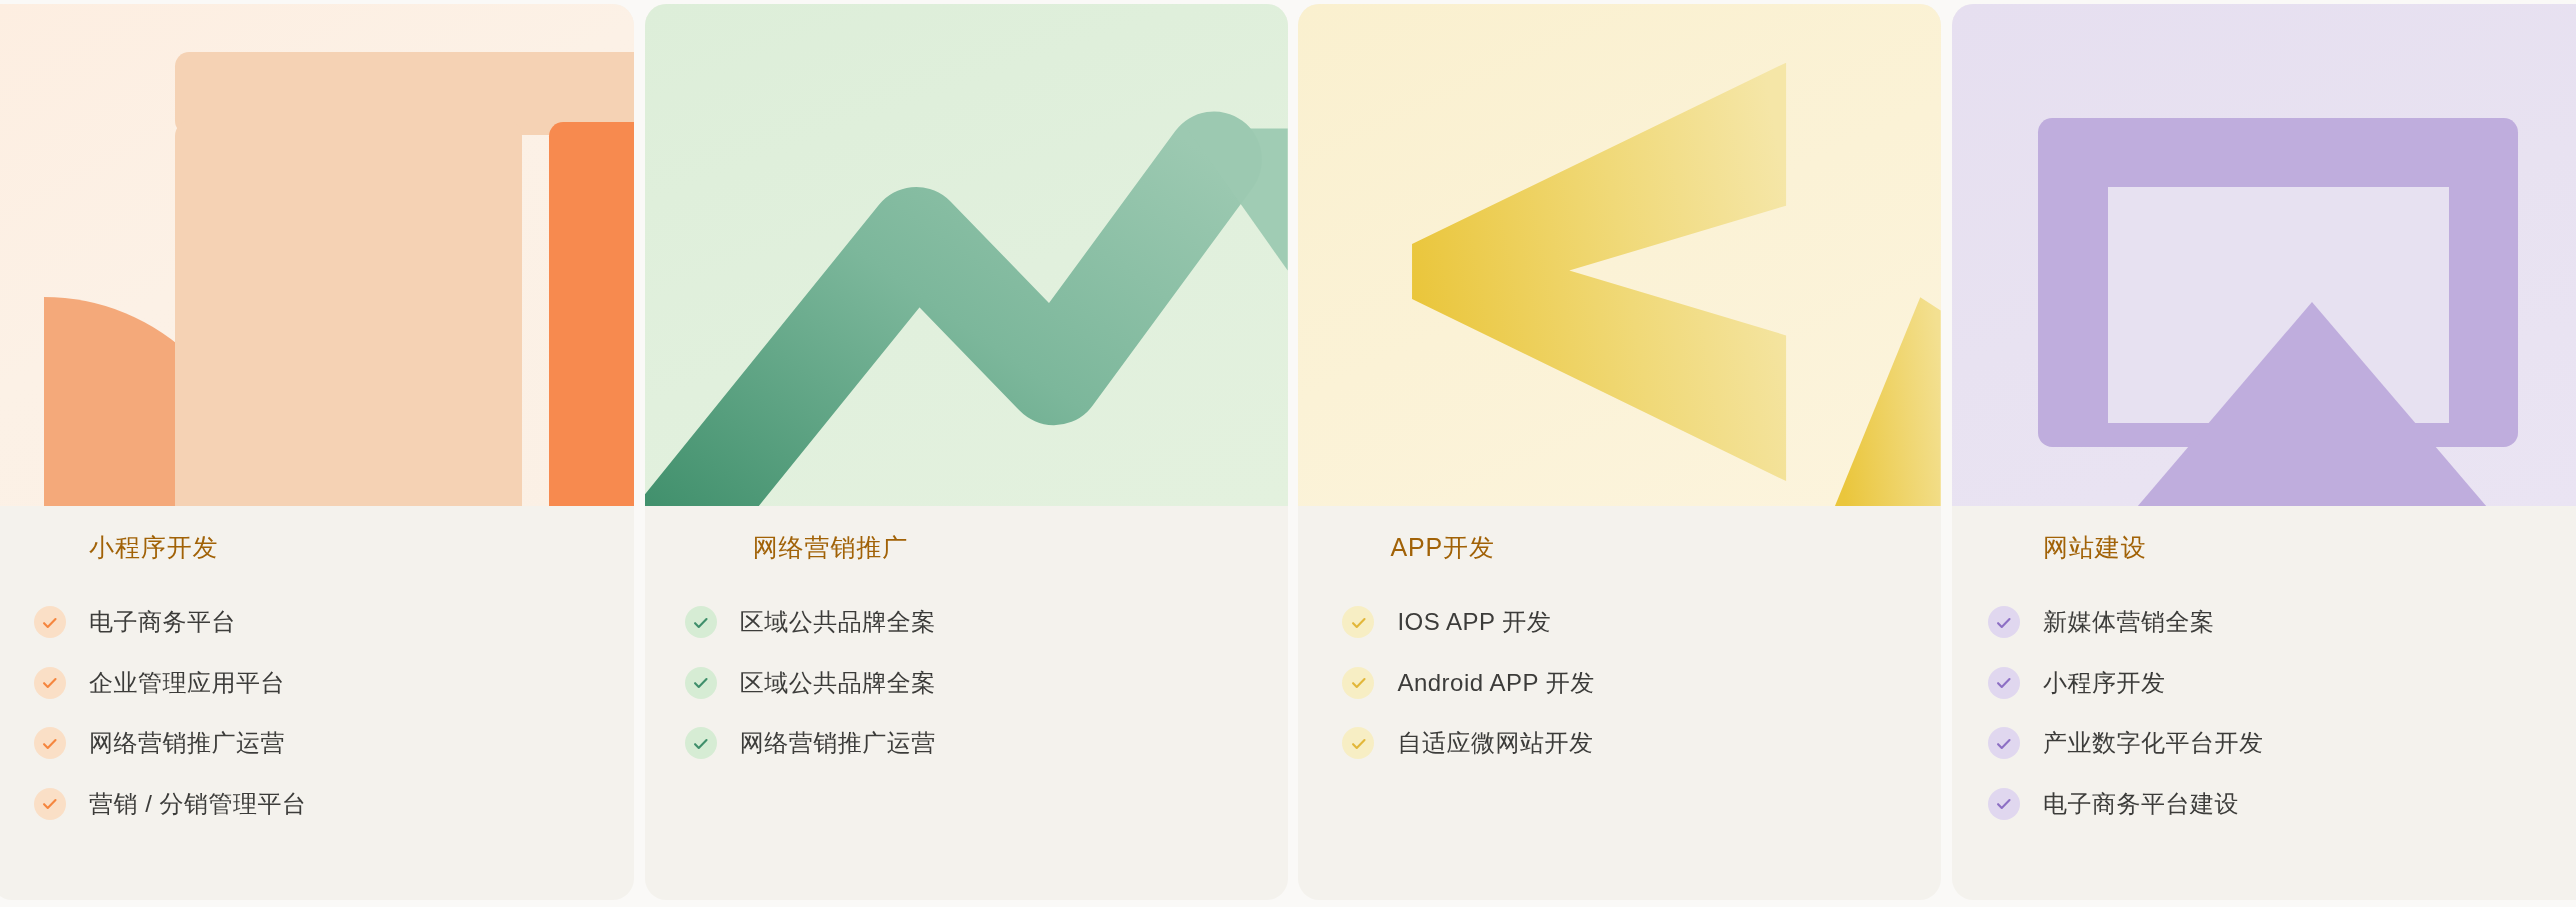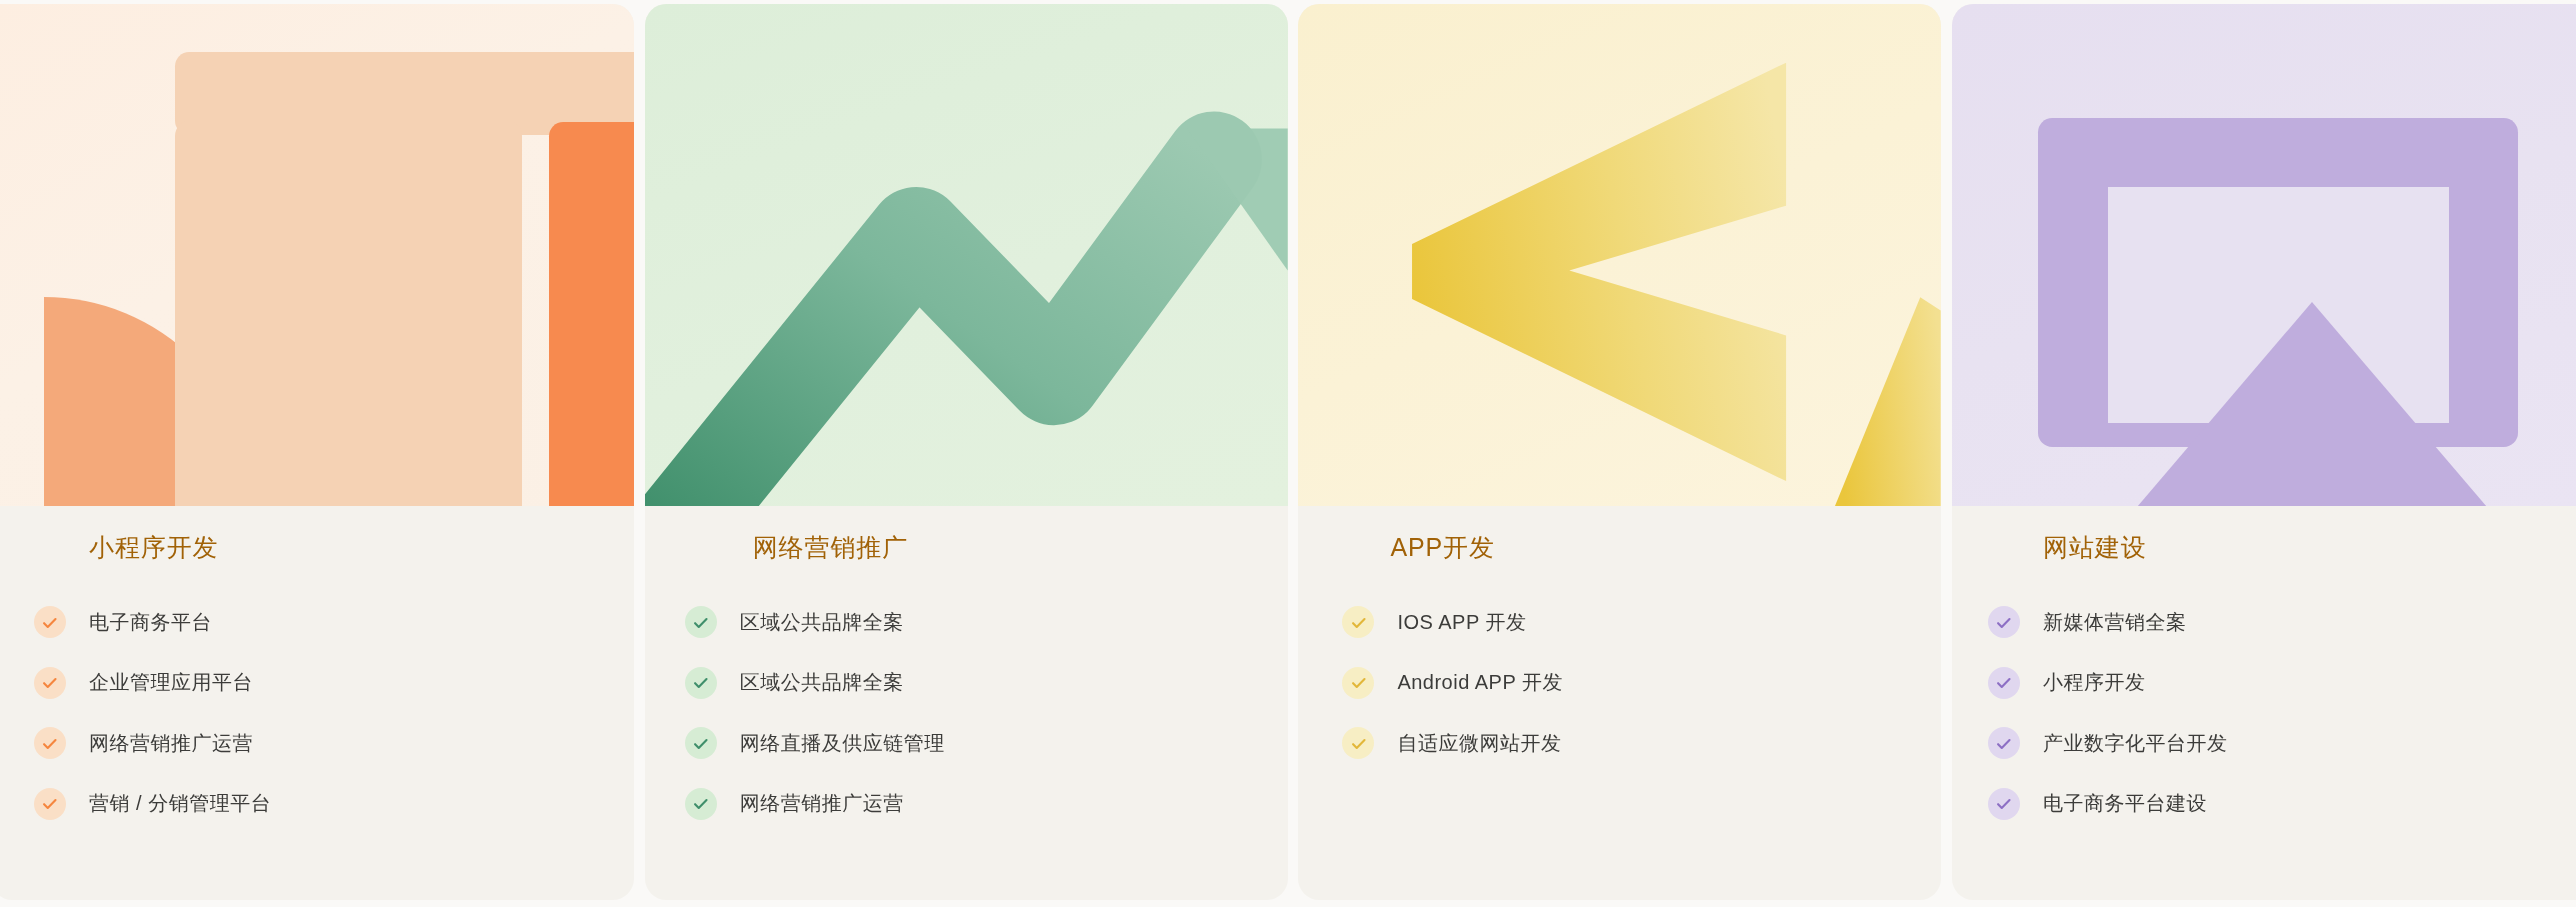--- a/index.html
+++ b/index.html
@@ -94,21 +94,21 @@
     height: 32px;
     border-radius: 50%;
     display: flex;
     align-items: center;
     justify-content: center;
   }
   .check-badge svg { display: block; }
 
   .feature-label {
     margin-left: 23px;
-    font-size: 20px;
+    font-size: 24px;
     color: #3c3c3a;
     letter-spacing: 0.5px;
     white-space: nowrap;
   }
 
   
   .v1 { background: linear-gradient(150deg,#fdeee1 0%,#fcf1e6 45%,#fbf0e5 100%); }
   .v1 .bar-top {
     position: absolute; left: 184px; top: 48px;
     width: 551px; height: 83px;
@@ -240,28 +240,20 @@
           </span>
           <span class="feature-label">区域公共品牌全案</span>
         </li>
         <li class="feature-item">
           <span class="check-badge" style="background:#d6ecd4">
             <svg width="19.6" height="19.6" viewBox="0 0 24 24" fill="none">
                 <path d="M5 12.5l4.5 4.5L19 7.5" stroke="#3f8f6b" stroke-width="2.6" stroke-linecap="round" stroke-linejoin="round"></path>
               </svg>
           </span>
           <span class="feature-label">区域公共品牌全案</span>
-        </li>
-        <li class="feature-item">
-          <span class="check-badge" style="background:#d6ecd4">
-            <svg width="19.6" height="19.6" viewBox="0 0 24 24" fill="none">
-                <path d="M5 12.5l4.5 4.5L19 7.5" stroke="#3f8f6b" stroke-width="2.6" stroke-linecap="round" stroke-linejoin="round"></path>
-              </svg>
-          </span>
-          <span class="feature-label">网络直播及供应链管理</span>
         </li>
         <li class="feature-item">
           <span class="check-badge" style="background:#d6ecd4">
             <svg width="19.6" height="19.6" viewBox="0 0 24 24" fill="none">
                 <path d="M5 12.5l4.5 4.5L19 7.5" stroke="#3f8f6b" stroke-width="2.6" stroke-linecap="round" stroke-linejoin="round"></path>
               </svg>
           </span>
           <span class="feature-label">网络营销推广运营</span>
         </li>
       </ul>

